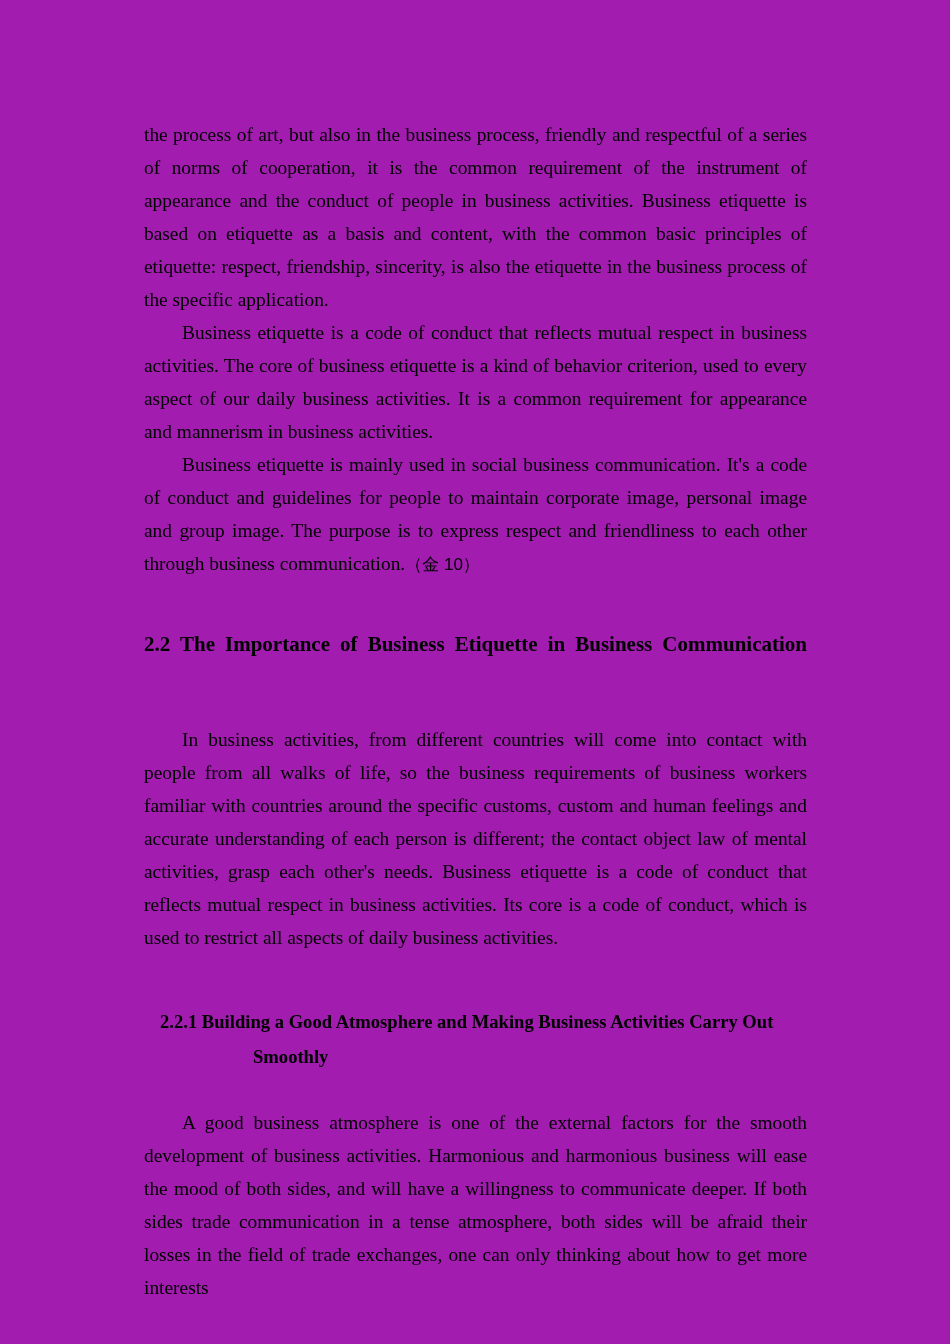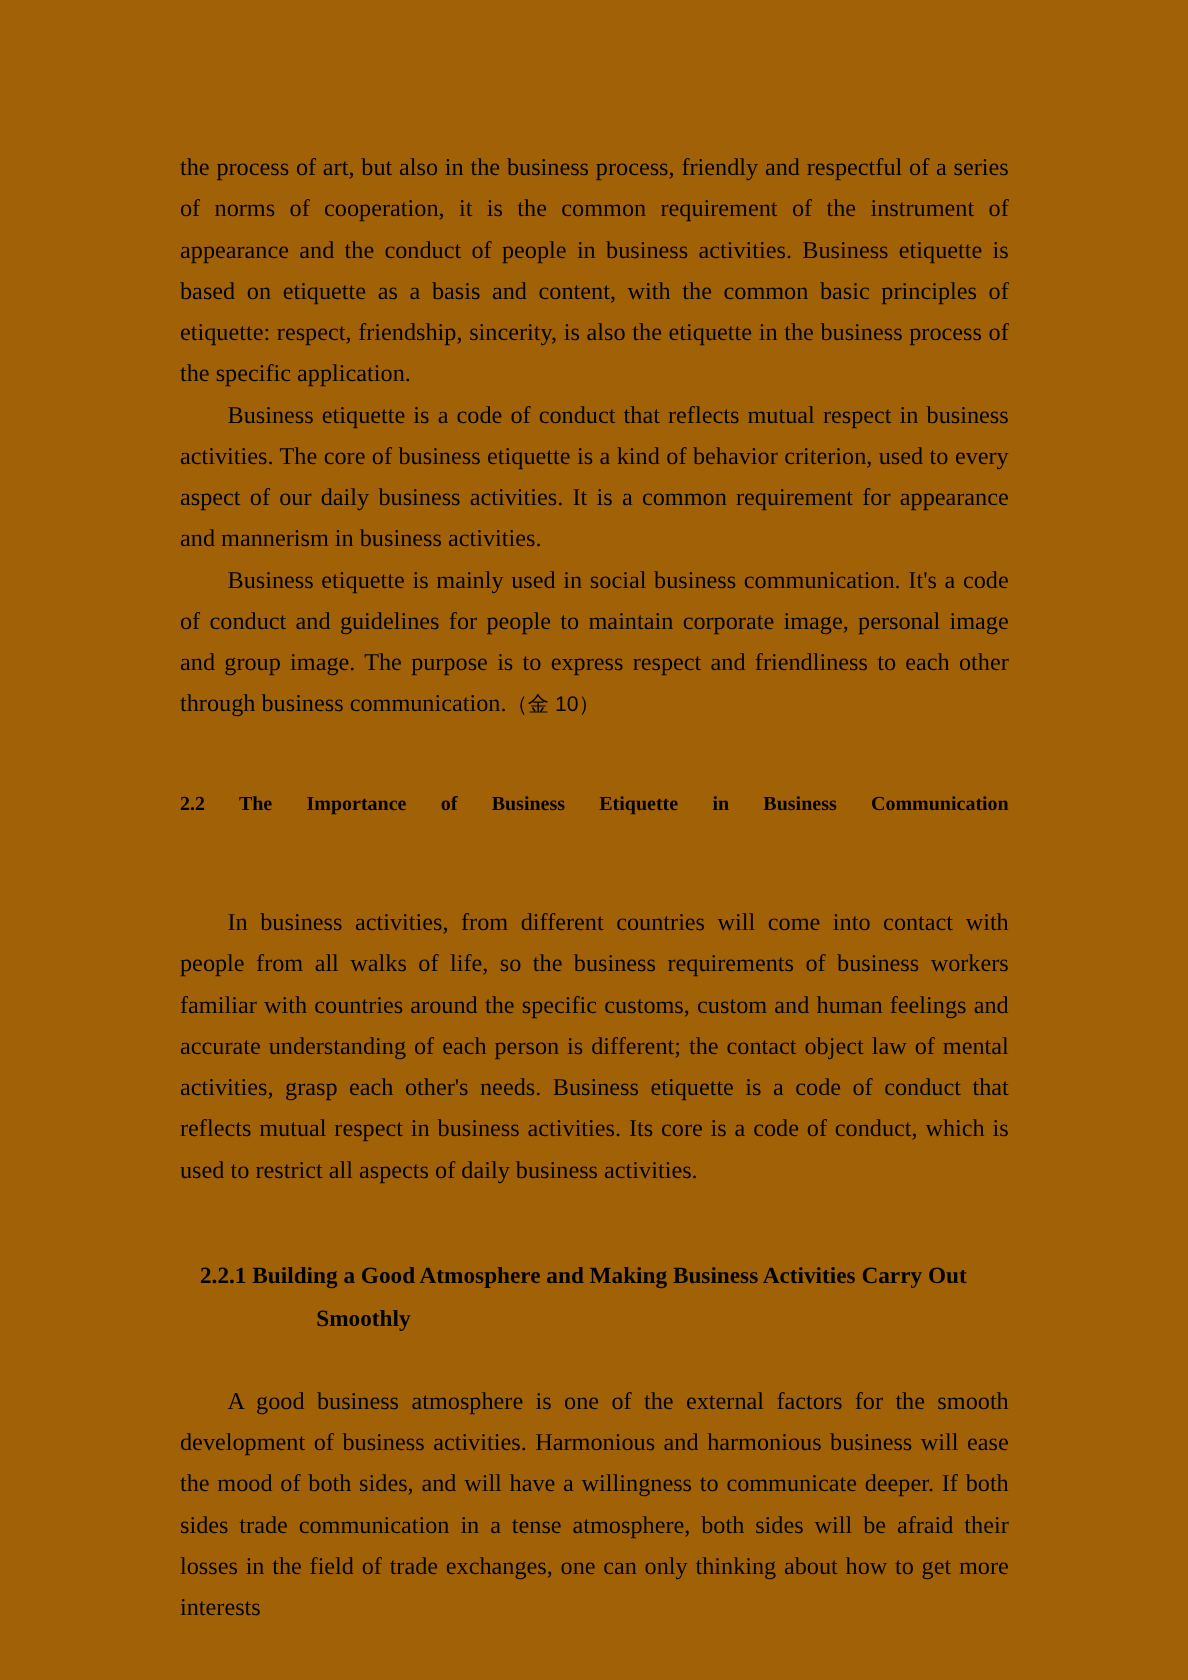--- a/index.html
+++ b/index.html
@@ -11,21 +11,21 @@
     width: 950px;
     height: 1344px;
     font-family: "Liberation Serif", "DejaVu Serif", serif;
     color: #000000;
     -webkit-font-smoothing: antialiased;
   }
   .page {
     position: relative;
     width: 950px;
     height: 1344px;
-    background: #a16207;
+    background: #a21caf;
     box-sizing: border-box;
   }
   .content {
     position: absolute;
     left: 144px;
     top: 118px;
     width: 663px;
   }
   p.body-par {
     margin: 0;
@@ -40,21 +40,21 @@
     text-indent: 0;
   }
   
   p.body-par.flush::after {
     content: "";
     display: inline-block;
     width: 100%;
   }
   h2.section-heading {
     margin: 0;
-    font-size: 16px;
+    font-size: 21px;
     line-height: 35px;
     font-weight: bold;
     text-align: justify;
     text-justify: inter-word;
   }
   h2.section-heading::after {
     content: "";
     display: inline-block;
     width: 100%;
   }

